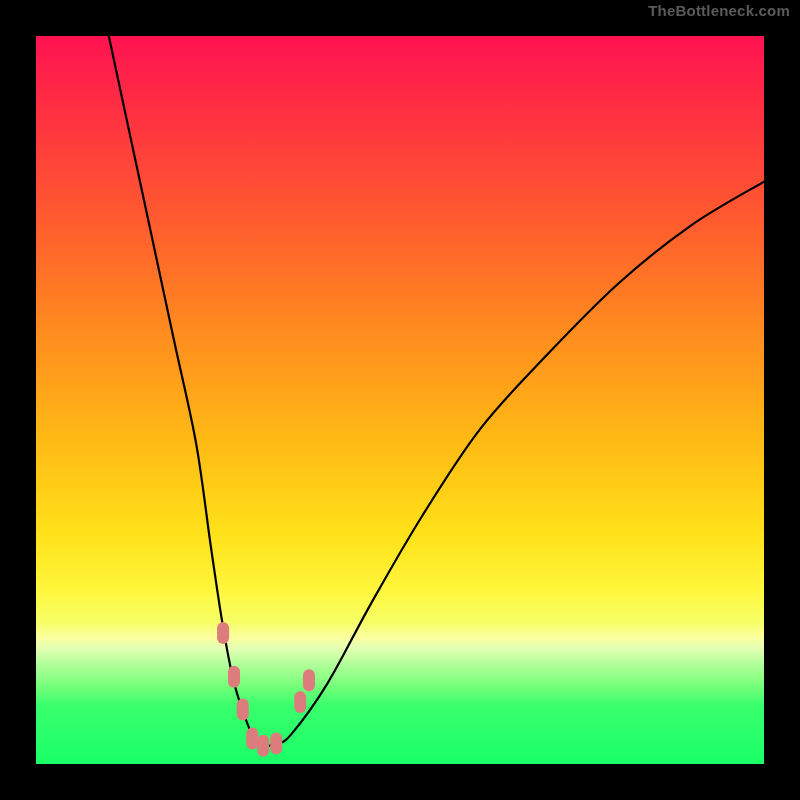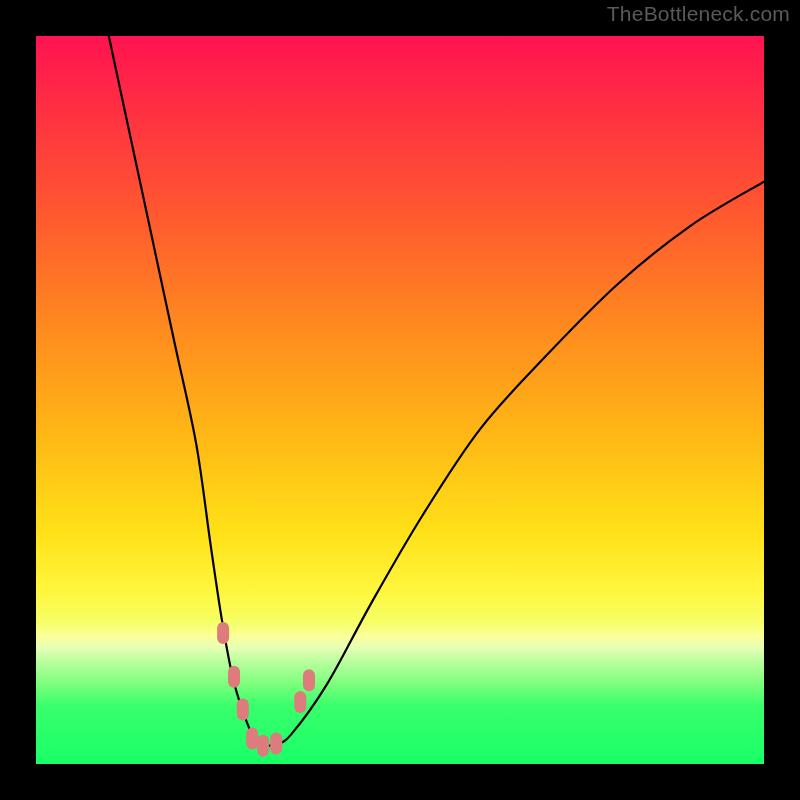--- a/index.html
+++ b/index.html
@@ -44,22 +44,22 @@
         #7cff7c 89%,
         #39ff6c 92%,
         #18ff67 100%
       );
   }
   .watermark {
     position: absolute;
     top: 2px;
     right: 10px;
     color: #5a5a5a;
-    font-size: 21px;
-    font-weight: 400;
+    font-size: 15px;
+    font-weight: 700;
     letter-spacing: 0.2px;
     user-select: none;
   }
   svg.curve {
     position: absolute;
     top: 0;
     left: 0;
     width: 728px;
     height: 728px;
     overflow: visible;

